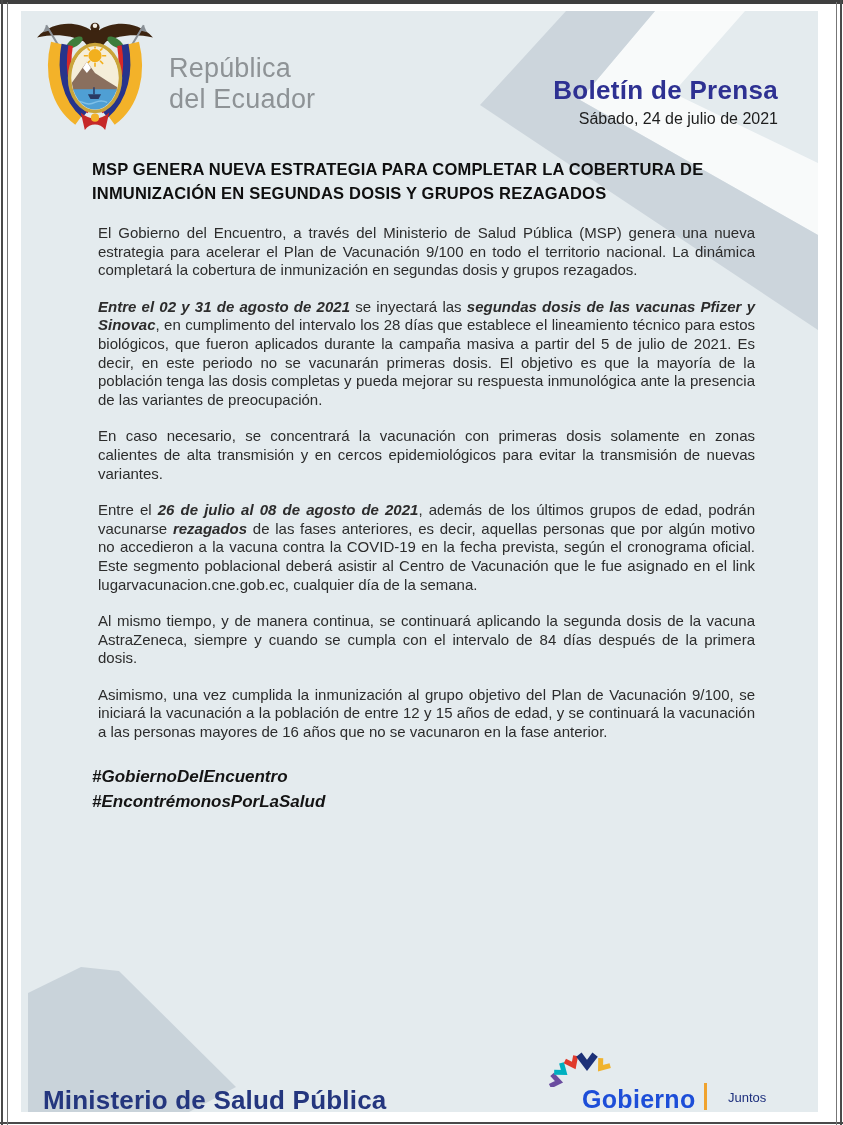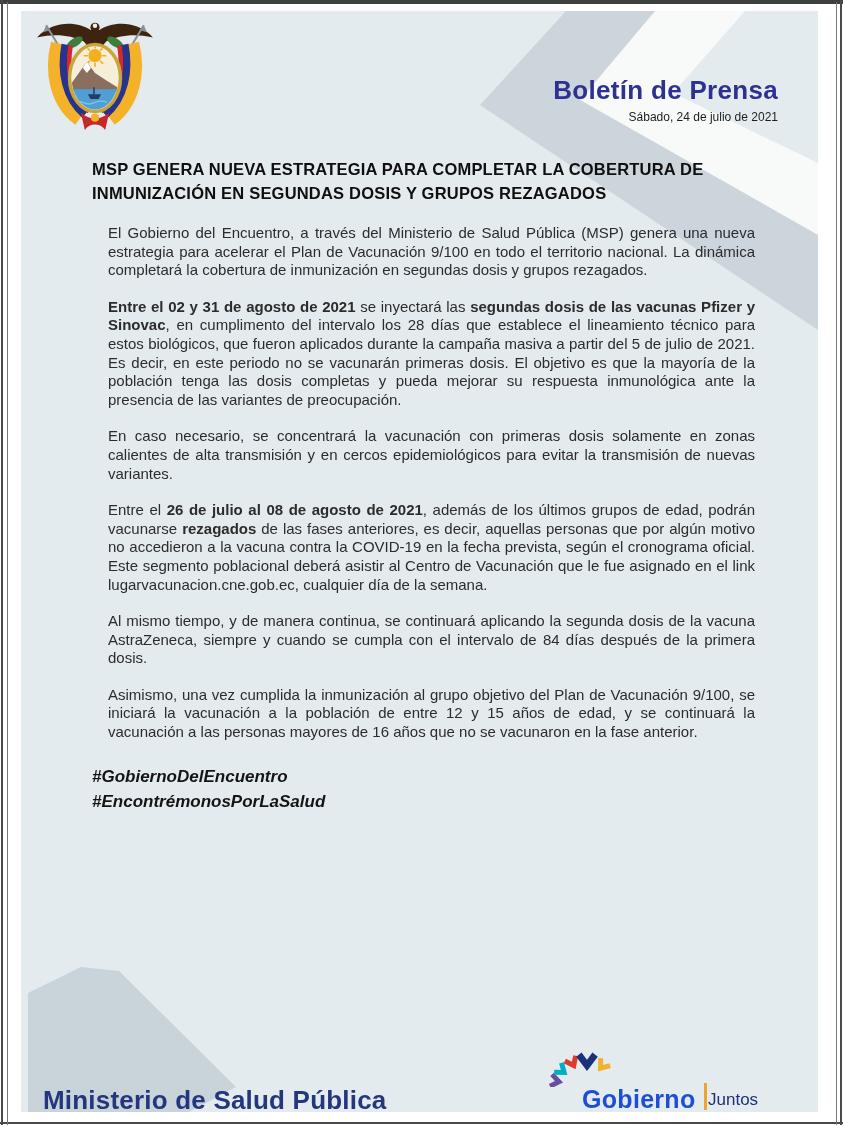--- a/index.html
+++ b/index.html
@@ -40,50 +40,50 @@
   .republic{
     position:absolute;left:148px;top:42px;
     font-size:27px;line-height:31px;color:#8e9396;font-weight:400;letter-spacing:.2px;
   }
   .bulletin{
     position:absolute;right:40px;top:64px;
     font-size:26px;font-weight:bold;color:#2e3192;letter-spacing:.3px;
   }
   .date{
     position:absolute;right:40px;top:99px;
-    font-size:12px;color:#1d1d1d;
+    font-size:16px;color:#1d1d1d;
   }
 
   
   .content{position:absolute;left:71px;top:146px;width:663px;}
   .doc-title{
     font-weight:bold;font-size:16.5px;line-height:24px;
     color:#0f0f0f;letter-spacing:.2px;margin:0 0 19px 0;
   }
   .para{
     text-align:justify;font-size:15px;line-height:18.6px;color:#2c2c2c;
-    margin:0 0 18px 16px;
+    margin:0 0 18px 6px;
   }
-  .para .b{font-weight:bold;}
+  .para .b{font-weight:bold;font-style:italic;}
   .para .i{}
   .hashtags{margin-top:22px;}
   .hashtag{
     font-weight:bold;font-style:italic;font-size:17px;line-height:25px;color:#141414;
   }
 
   
   .ministry{
     position:absolute;left:22px;top:1074px;
     font-size:26px;font-weight:bold;color:#24367e;letter-spacing:.2px;
   }
   .gov-logo{position:absolute;left:520px;top:1038px;width:272px;height:63px;}
   .gov-fan{position:absolute;left:6px;top:2px;}
   .gov-word{position:absolute;left:41px;top:36px;font-size:25px;font-weight:bold;color:#1d2f7d;letter-spacing:.3px;}
   .gov-sep{position:absolute;left:163px;top:34px;width:3px;height:27px;background:#f0a32e;}
-  .gov-tagline{position:absolute;left:167px;top:41px;font-size:17px;color:#1d2f7d;}
+  .gov-tagline{position:absolute;left:187px;top:41px;font-size:13px;color:#1d2f7d;}
 </style>
 </head>
 <body>
 
 <div class="frame-top"></div>
 <div class="frame-bottom"></div>
 <div class="frame-left-outer"></div>
 <div class="frame-left-inner"></div>
 <div class="frame-right-outer"></div>
 <div class="frame-right-inner"></div>
@@ -131,20 +131,24 @@
         <path d="M53 80 h13 l-2.5 4.5 h-8 z" fill="#2a3a63"></path>
         <path d="M59 73 v7" stroke="#2a3a63" stroke-width="1.5"></path>
         <path d="M36 88 q6 -3 12 0 q6 3 12 0 q6 -3 12 0" stroke="#7fc0e8" stroke-width="1.5" fill="none"></path>
       </g>
 
       <path d="M46 98 C55 106 65 106 74 98 L70 115 C65 108 55 108 50 115 Z" fill="#c62828"></path>
       <circle cx="60" cy="103" r="4" fill="#f3b229"></circle>
     </svg>
   </div>
 
+  <div class="republic">
+    <div>República</div>
+    <div>del Ecuador</div>
+  </div>
 
   <div class="bulletin">Boletín de Prensa</div>
   <div class="date">Sábado, 24 de julio de 2021</div>
 
   <div class="content">
     <div class="doc-title">
       <div>MSP GENERA NUEVA ESTRATEGIA PARA COMPLETAR LA COBERTURA DE</div>
       <div>INMUNIZACIÓN EN SEGUNDAS DOSIS Y GRUPOS REZAGADOS</div>
     </div>
     <div>

